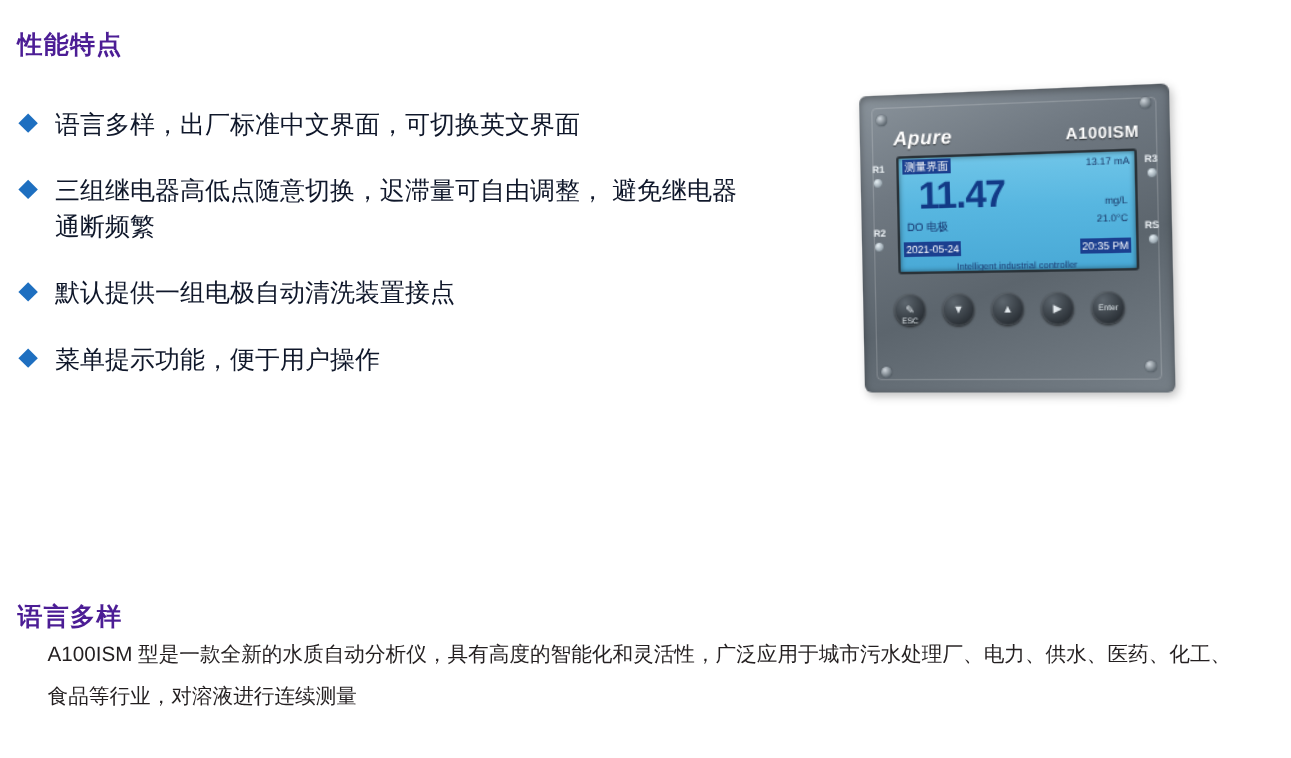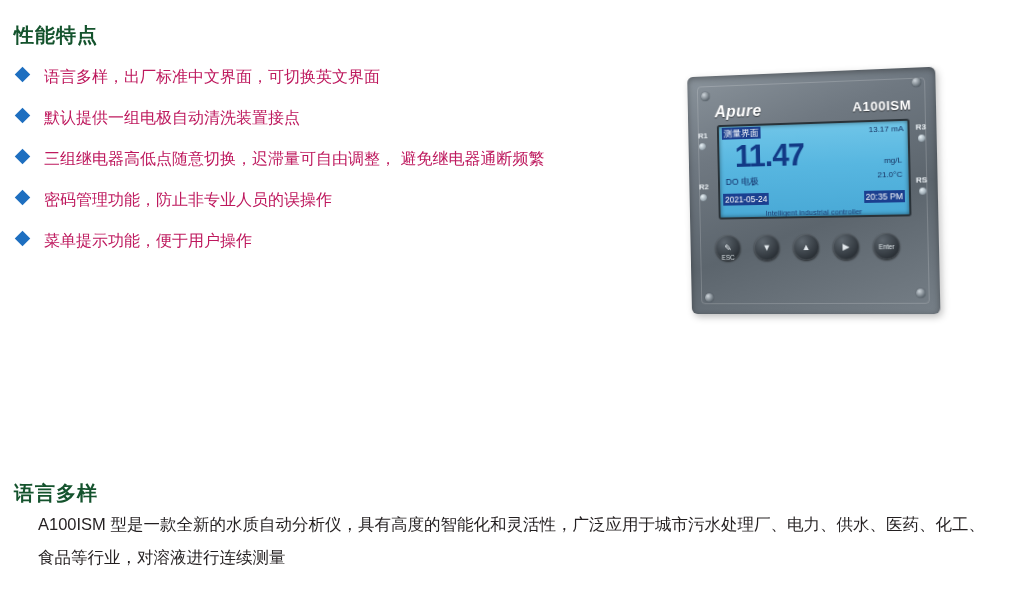--- a/index.html
+++ b/index.html
@@ -17,42 +17,43 @@
   }
   .page {
     position: relative;
     width: 1033px;
     height: 606px;
   }
   .section-title {
     position: absolute;
     font-size: 20px;
     font-weight: bold;
-    color: #14532d;
+    color: #4c1d95;
     letter-spacing: 1px;
   }
   #features-title { left: 14px; top: 22px; }
   #applications-title { left: 14px; top: 480px; }
 
   .feature-list {
     position: absolute;
     left: 14px;
     top: 62px;
     width: 600px;
     list-style: none;
     margin: 0;
     padding: 0;
   }
   .feature-item {
     position: relative;
     padding-left: 30px;
     margin-bottom: 12px;
-    font-size: 16px;
+    font-size: 20px;
     line-height: 29px;
-    color: #be185d;
+    color: #0f172a;
+    margin-top: 24px;
   }
   .bullet {
     position: absolute;
     left: 3px;
     top: 7px;
     width: 11px;
     height: 11px;
     background: #1e6fc0;
     transform: rotate(45deg);
   }
@@ -307,29 +308,25 @@
 
   <div class="section-title" id="features-title">性能特点</div>
 
   <ul class="feature-list">
     <li class="feature-item">
       <span class="bullet"></span>
       <span class="feature-text">语言多样，出厂标准中文界面，可切换英文界面</span>
     </li>
     <li class="feature-item">
       <span class="bullet"></span>
-      <span class="feature-text">默认提供一组电极自动清洗装置接点</span>
-    </li>
-    <li class="feature-item">
-      <span class="bullet"></span>
       <span class="feature-text">三组继电器高低点随意切换，迟滞量可自由调整， 避免继电器通断频繁</span>
     </li>
     <li class="feature-item">
       <span class="bullet"></span>
-      <span class="feature-text">密码管理功能，防止非专业人员的误操作</span>
+      <span class="feature-text">默认提供一组电极自动清洗装置接点</span>
     </li>
     <li class="feature-item">
       <span class="bullet"></span>
       <span class="feature-text">菜单提示功能，便于用户操作</span>
     </li>
   </ul>
 
   <div class="device-wrap">
     <div class="device-body">
       <div class="device-bezel"></div>

